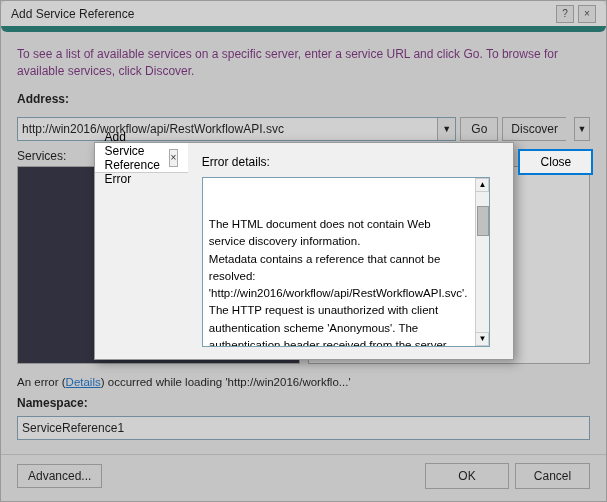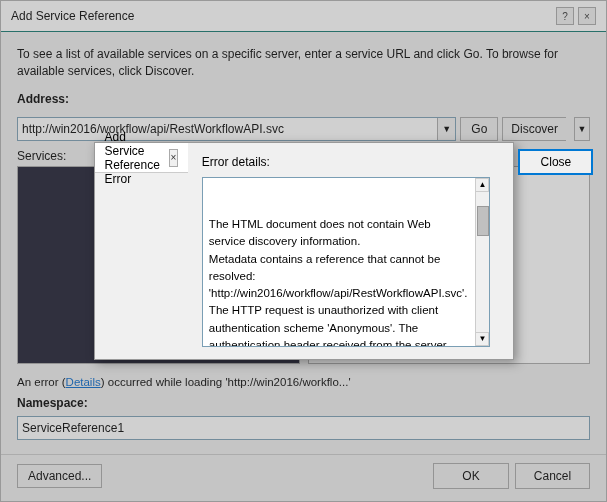--- a/index.html
+++ b/index.html
@@ -21,26 +21,27 @@
       background: #f0f0f0;
       border: 1px solid #999;
       display: flex;
       flex-direction: column;
       position: relative;
       box-shadow: 2px 2px 8px rgba(0,0,0,0.3);
     }
 
     .title-bar {
       background: #fff;
-      border-bottom: 1px solid #0f766e;
+      border-bottom: 6px solid #0f766e;
       padding: 6px 10px;
       display: flex;
       align-items: center;
       justify-content: space-between;
       height: 31px;
+      border-radius: 6px;
     }
 
     .title-bar-text {
       font-size: 12px;
       color: #000;
     }
 
     .title-bar-controls {
       display: flex;
       gap: 4px;
@@ -62,21 +63,21 @@
     .dialog-content {
       padding: 14px 16px;
       flex: 1;
       display: flex;
       flex-direction: column;
       gap: 8px;
     }
 
     .description-text {
       font-size: 12px;
-      color: #000000;
+      color: #701a75;
       line-height: 1.4;
       margin-bottom: 4px;
     }
 
     .field-label {
       font-size: 12px;
       color: #000;
       margin-bottom: 3px;
       font-weight: bold;
     }
@@ -218,21 +219,21 @@
     .footer-left {
       display: flex;
     }
 
     .footer-right {
       display: flex;
       gap: 6px;
     }
 
     .btn-ok {
-      width: 76px;
+      width: 84px;
       height: 26px;
     }
 
     .btn-cancel {
       width: 75px;
       height: 26px;
     }
 
     
     .error-overlay {

